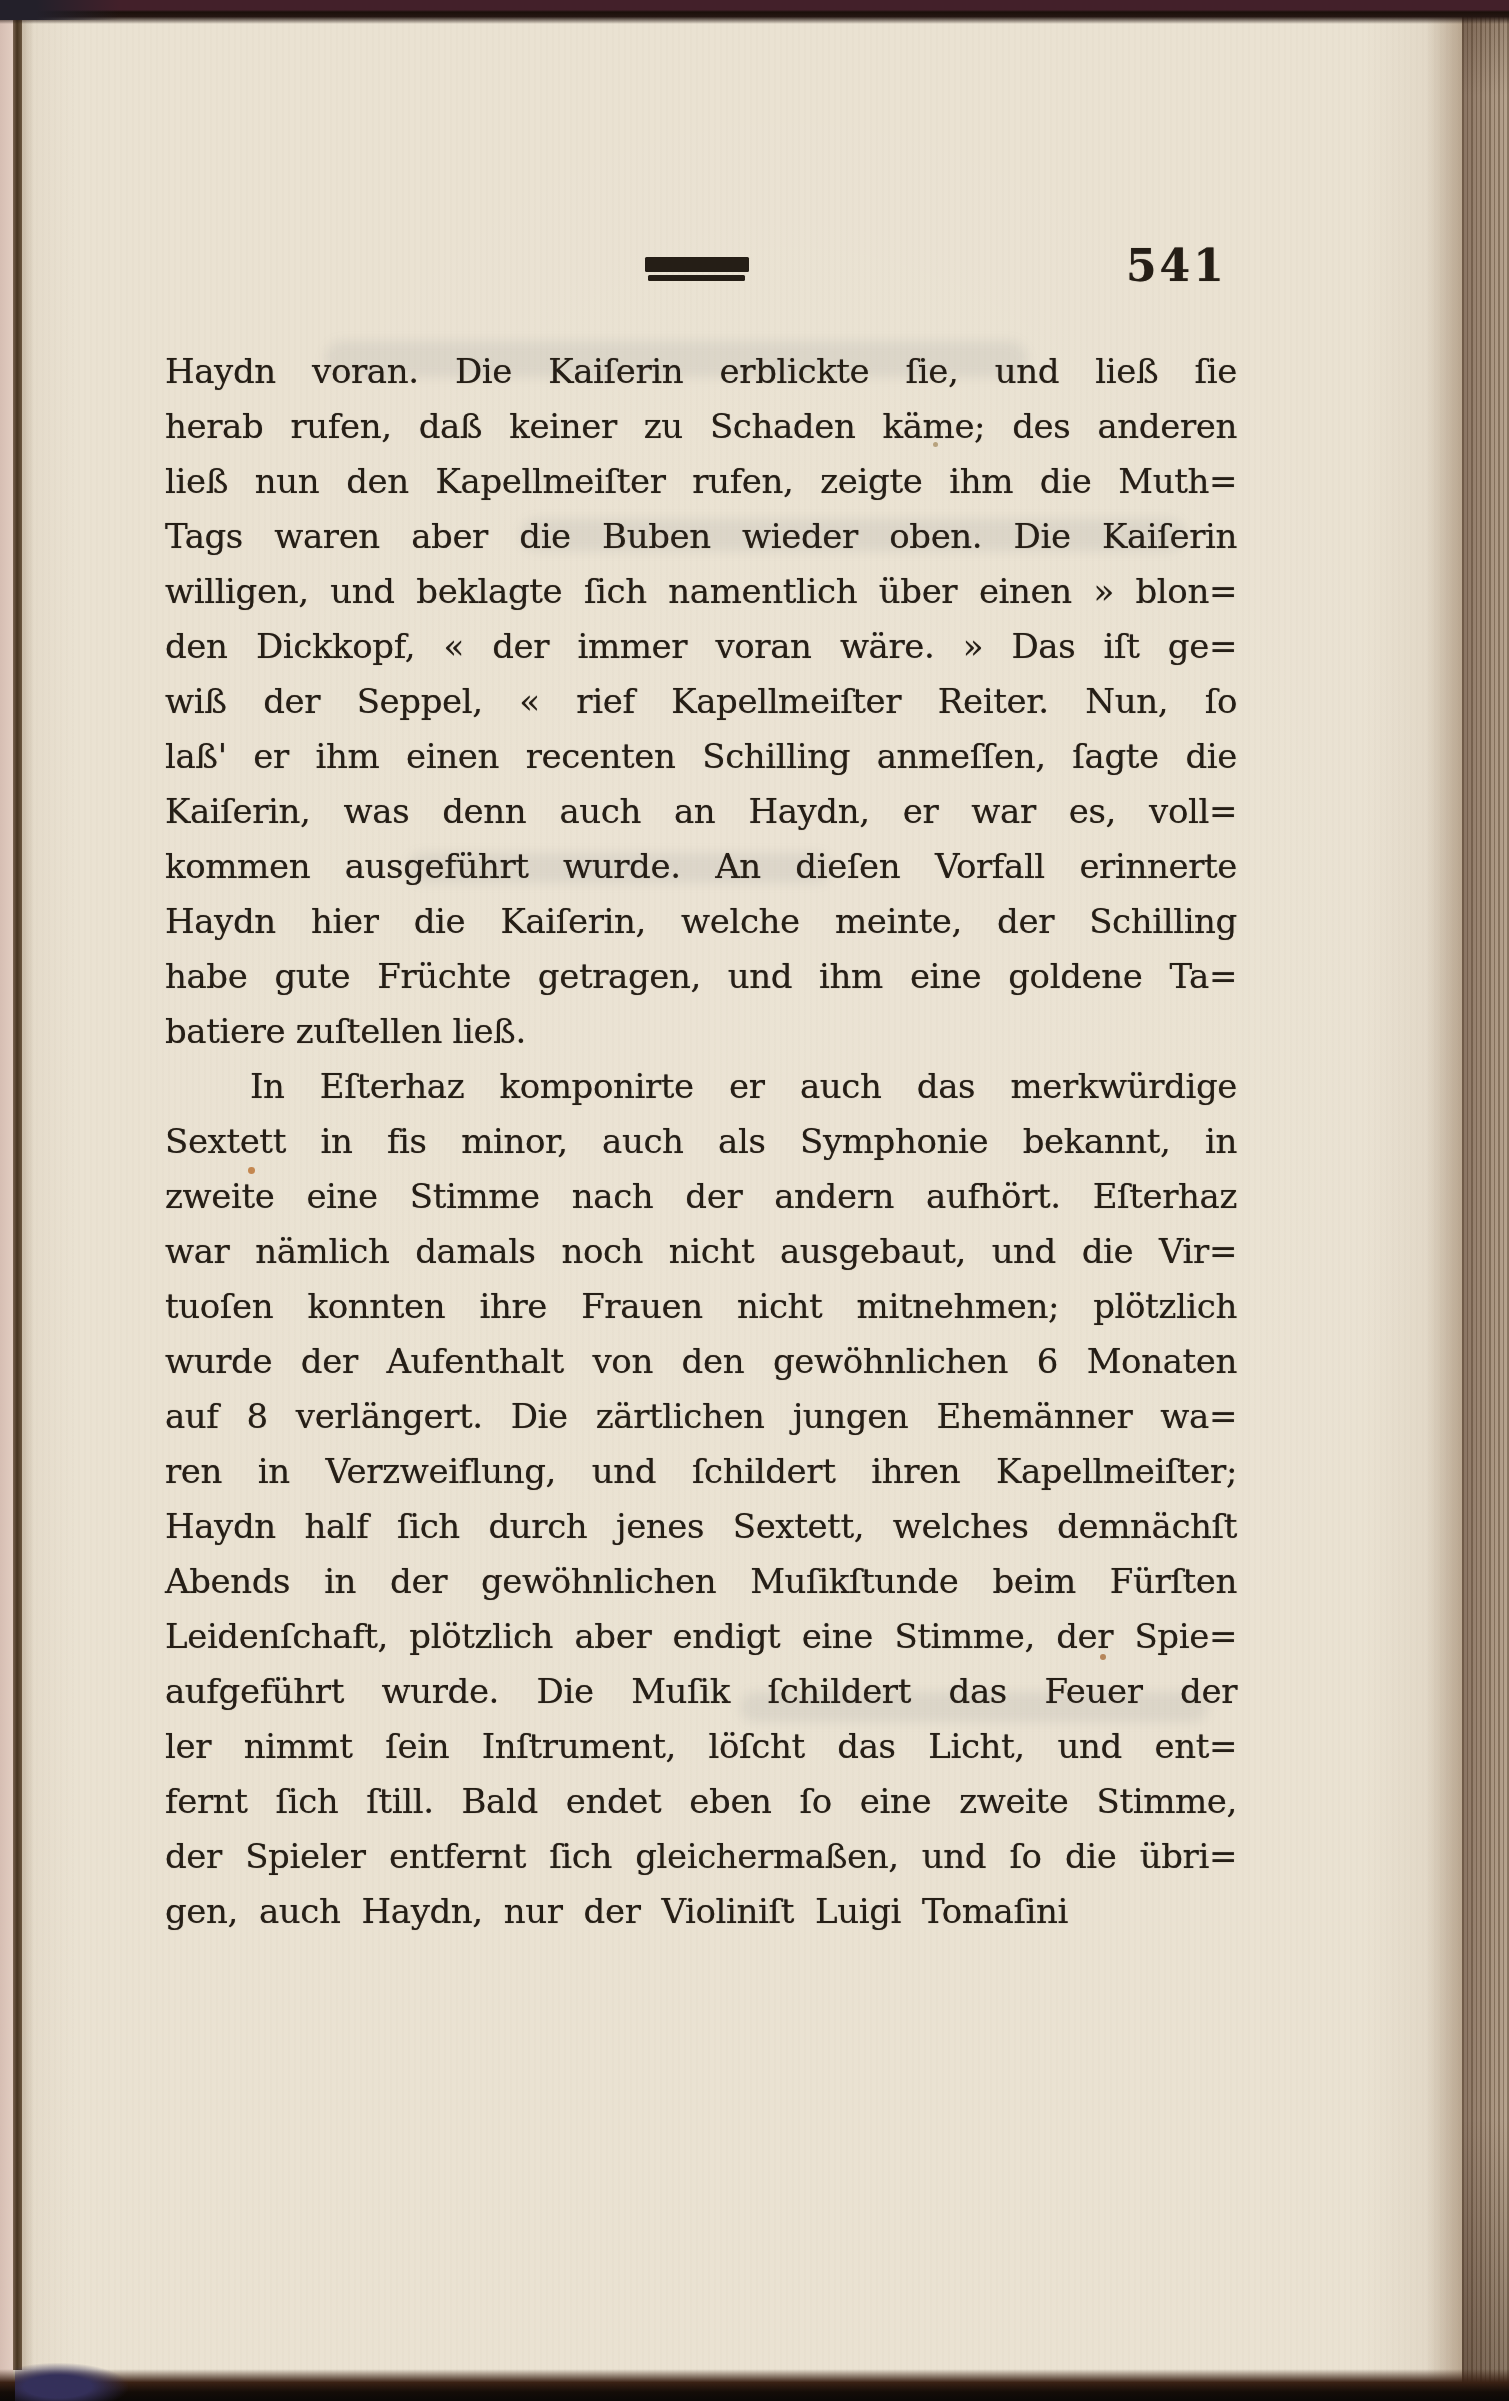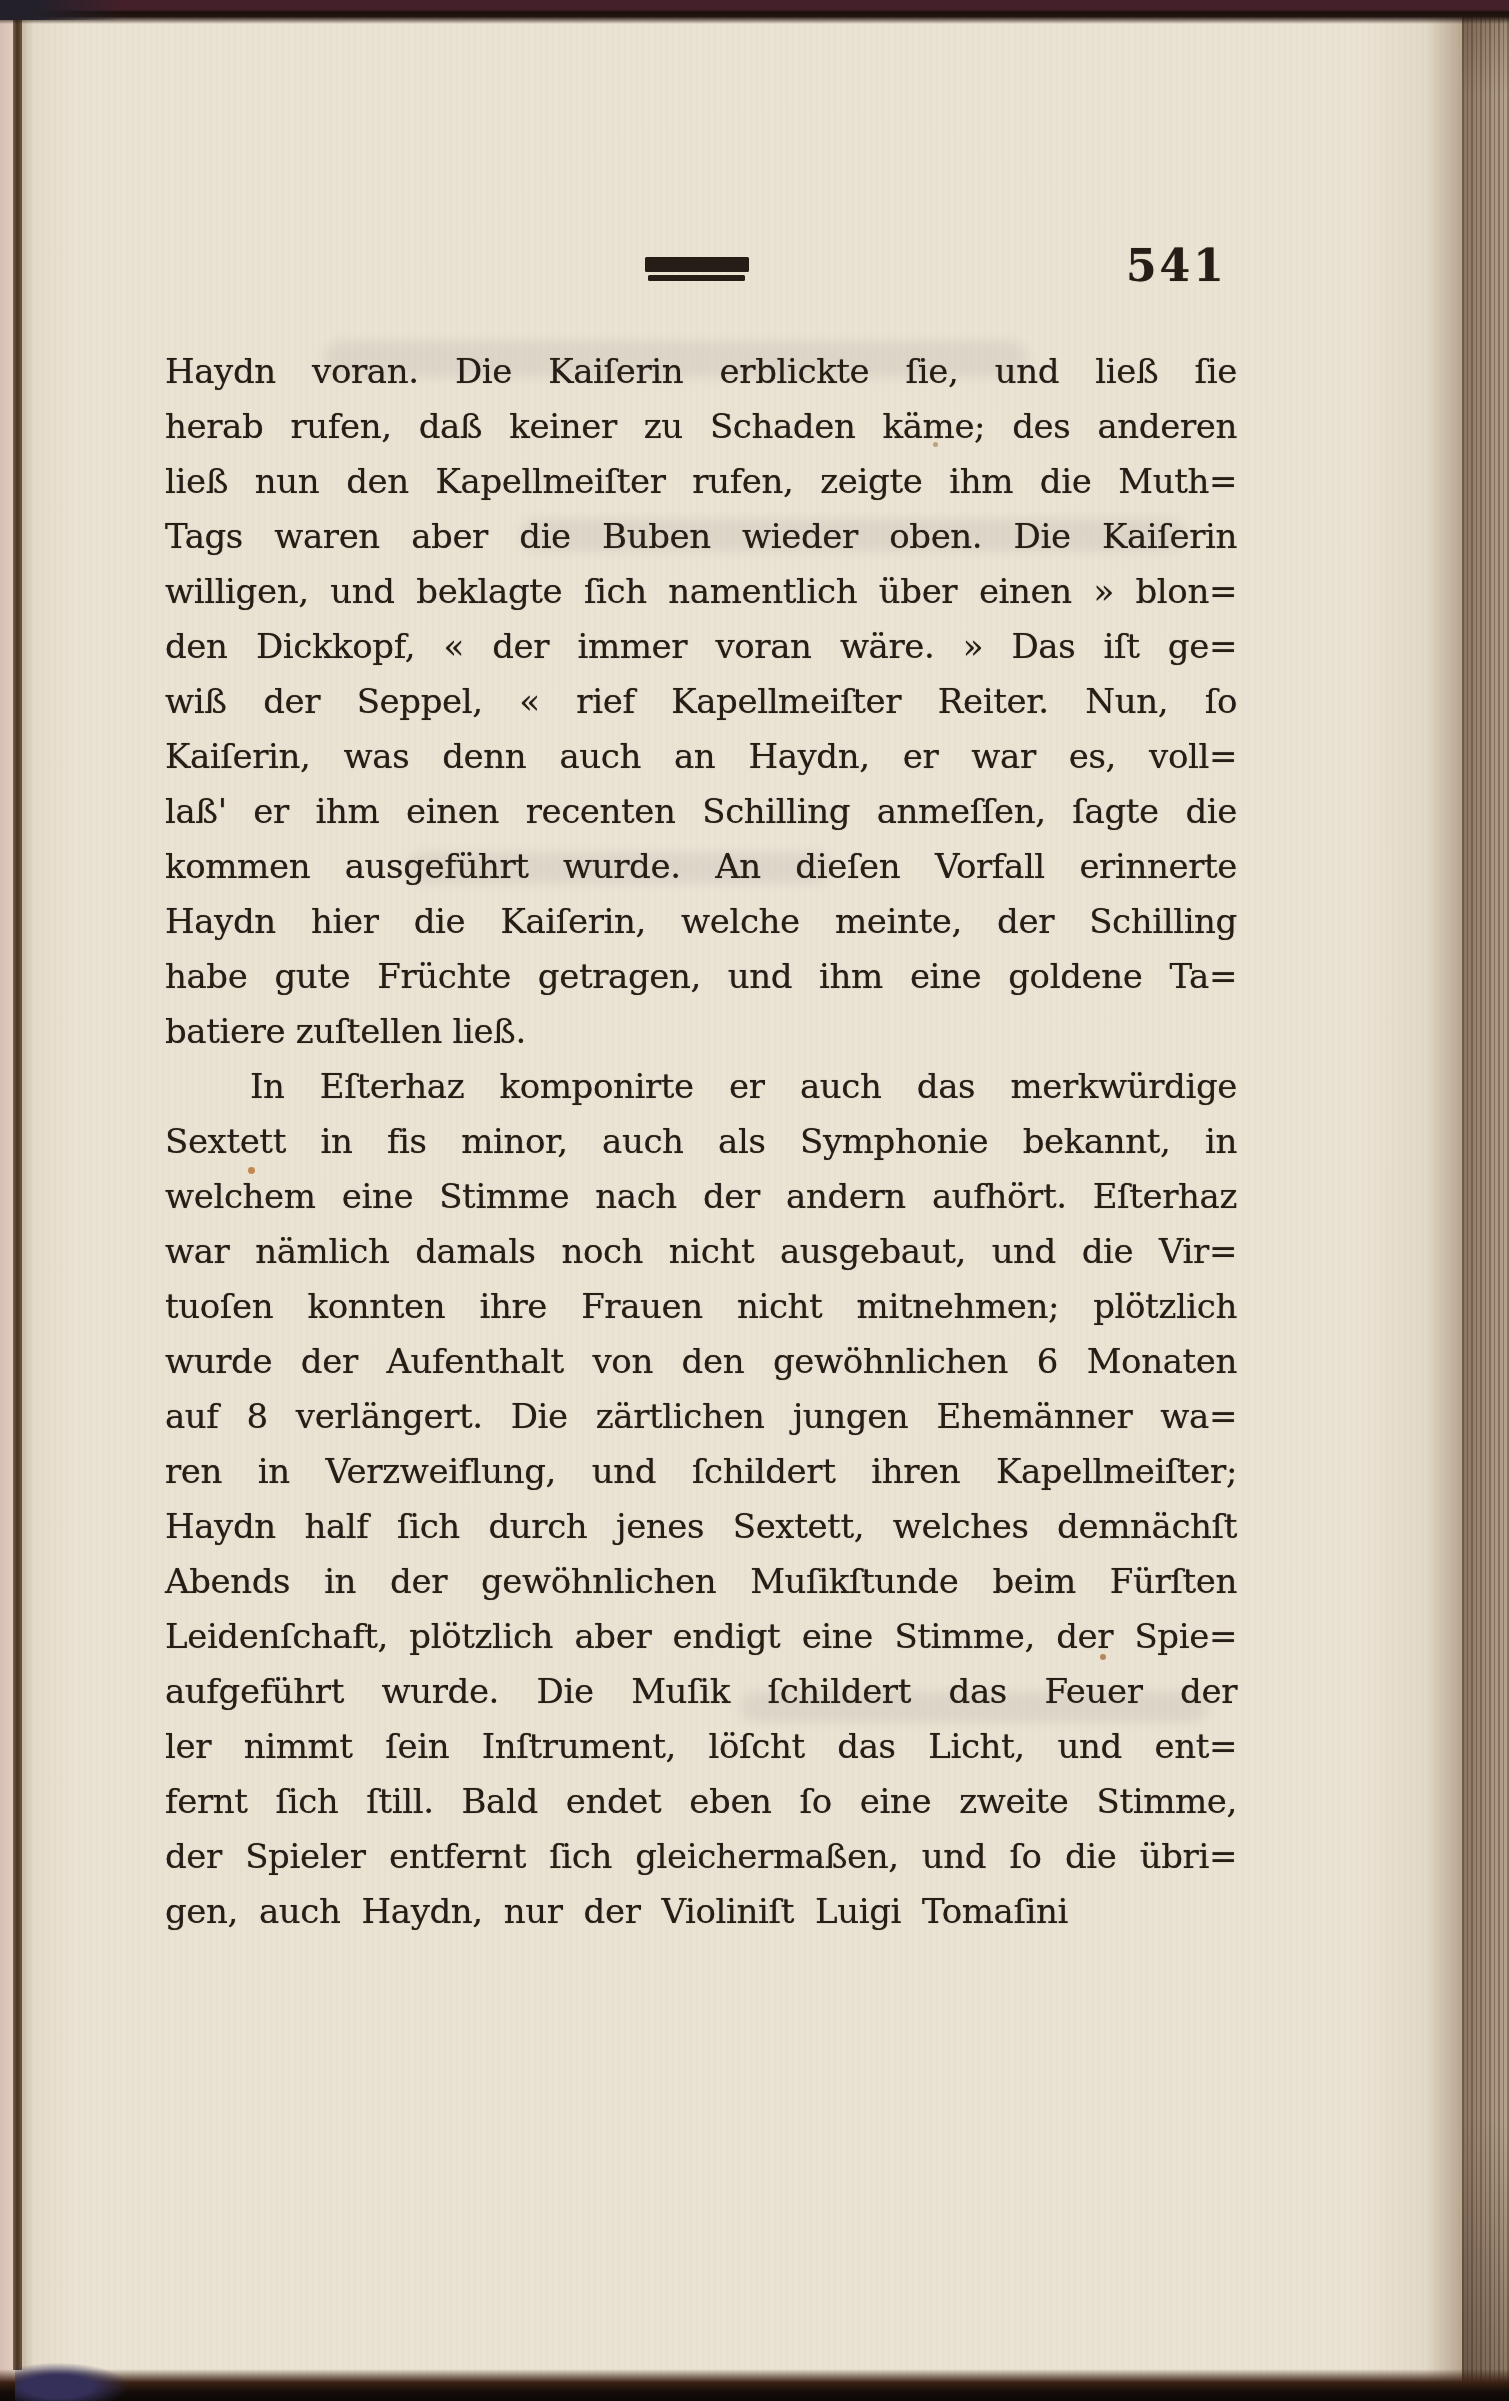--- a/index.html
+++ b/index.html
@@ -94,29 +94,29 @@
   <div class="page-number">541</div>
 
   <div class="text-block">
       <div class="line justify">Haydn voran.  Die Kaiſerin erblickte ſie, und ließ ſie</div>
       <div class="line justify">herab rufen, daß keiner zu Schaden käme; des anderen</div>
       <div class="line justify">ließ nun den Kapellmeiſter rufen, zeigte ihm die Muth=</div>
       <div class="line justify">Tags waren aber die Buben wieder oben.  Die Kaiſerin</div>
       <div class="line justify">willigen, und beklagte ſich namentlich über einen » blon=</div>
       <div class="line justify">den Dickkopf, « der immer voran wäre.  » Das iſt ge=</div>
       <div class="line justify">wiß der Seppel, « rief Kapellmeiſter Reiter.  Nun, ſo</div>
+      <div class="line justify">laß' er ihm einen recenten Schilling anmeſſen, ſagte die</div>
       <div class="line justify">Kaiſerin, was denn auch an Haydn, er war es, voll=</div>
-      <div class="line justify">laß' er ihm einen recenten Schilling anmeſſen, ſagte die</div>
       <div class="line justify">kommen ausgeführt wurde.  An dieſen Vorfall erinnerte</div>
       <div class="line justify">Haydn hier die Kaiſerin, welche meinte, der Schilling</div>
       <div class="line justify">habe gute Früchte getragen, und ihm eine goldene Ta=</div>
       <div class="line">batiere zuſtellen ließ.</div>
       <div class="line justify indent">In Eſterhaz komponirte er auch das merkwürdige</div>
       <div class="line justify">Sextett in fis minor, auch als Symphonie bekannt, in</div>
-      <div class="line justify">welchem eine Stimme nach der andern aufhört.  Eſterhaz</div>
+      <div class="line justify">zweite eine Stimme nach der andern aufhört.  Eſterhaz</div>
       <div class="line justify">war nämlich damals noch nicht ausgebaut, und die Vir=</div>
       <div class="line justify">tuoſen konnten ihre Frauen nicht mitnehmen; plötzlich</div>
       <div class="line justify">wurde der Aufenthalt von den gewöhnlichen 6 Monaten</div>
       <div class="line justify">auf 8 verlängert.  Die zärtlichen jungen Ehemänner wa=</div>
       <div class="line justify">ren in Verzweiflung, und ſchildert ihren Kapellmeiſter;</div>
       <div class="line justify">Haydn half ſich durch jenes Sextett, welches demnächſt</div>
       <div class="line justify">Abends in der gewöhnlichen Muſikſtunde beim Fürſten</div>
       <div class="line justify">Leidenſchaft, plötzlich aber endigt eine Stimme, der Spie=</div>
       <div class="line justify">aufgeführt wurde.  Die Muſik ſchildert das Feuer der</div>
       <div class="line justify">ler nimmt ſein Inſtrument, löſcht das Licht, und ent=</div>

